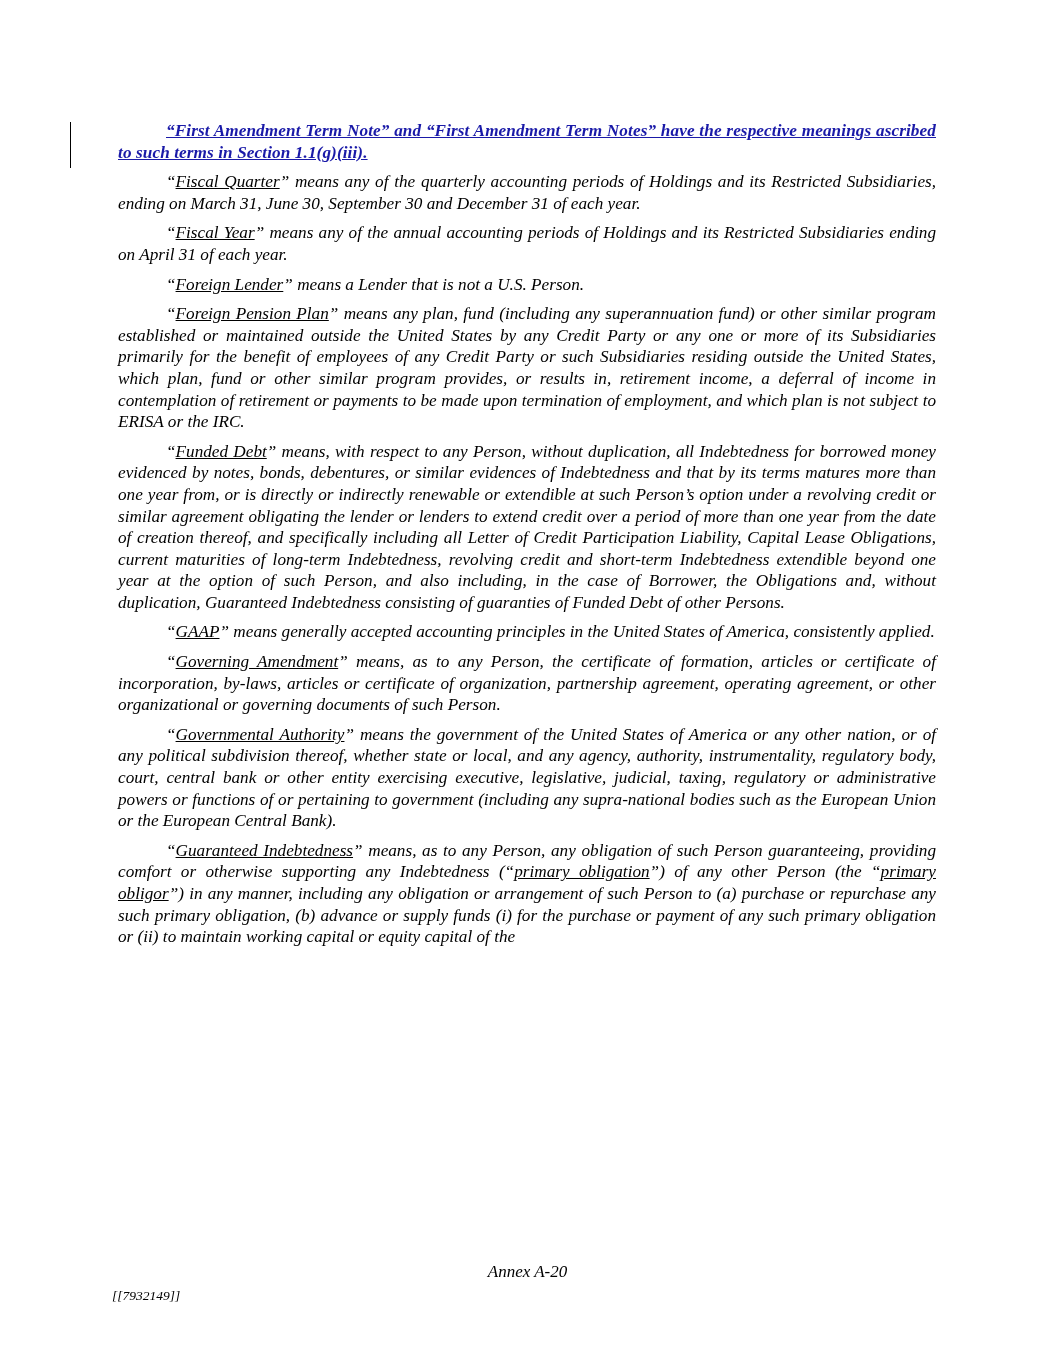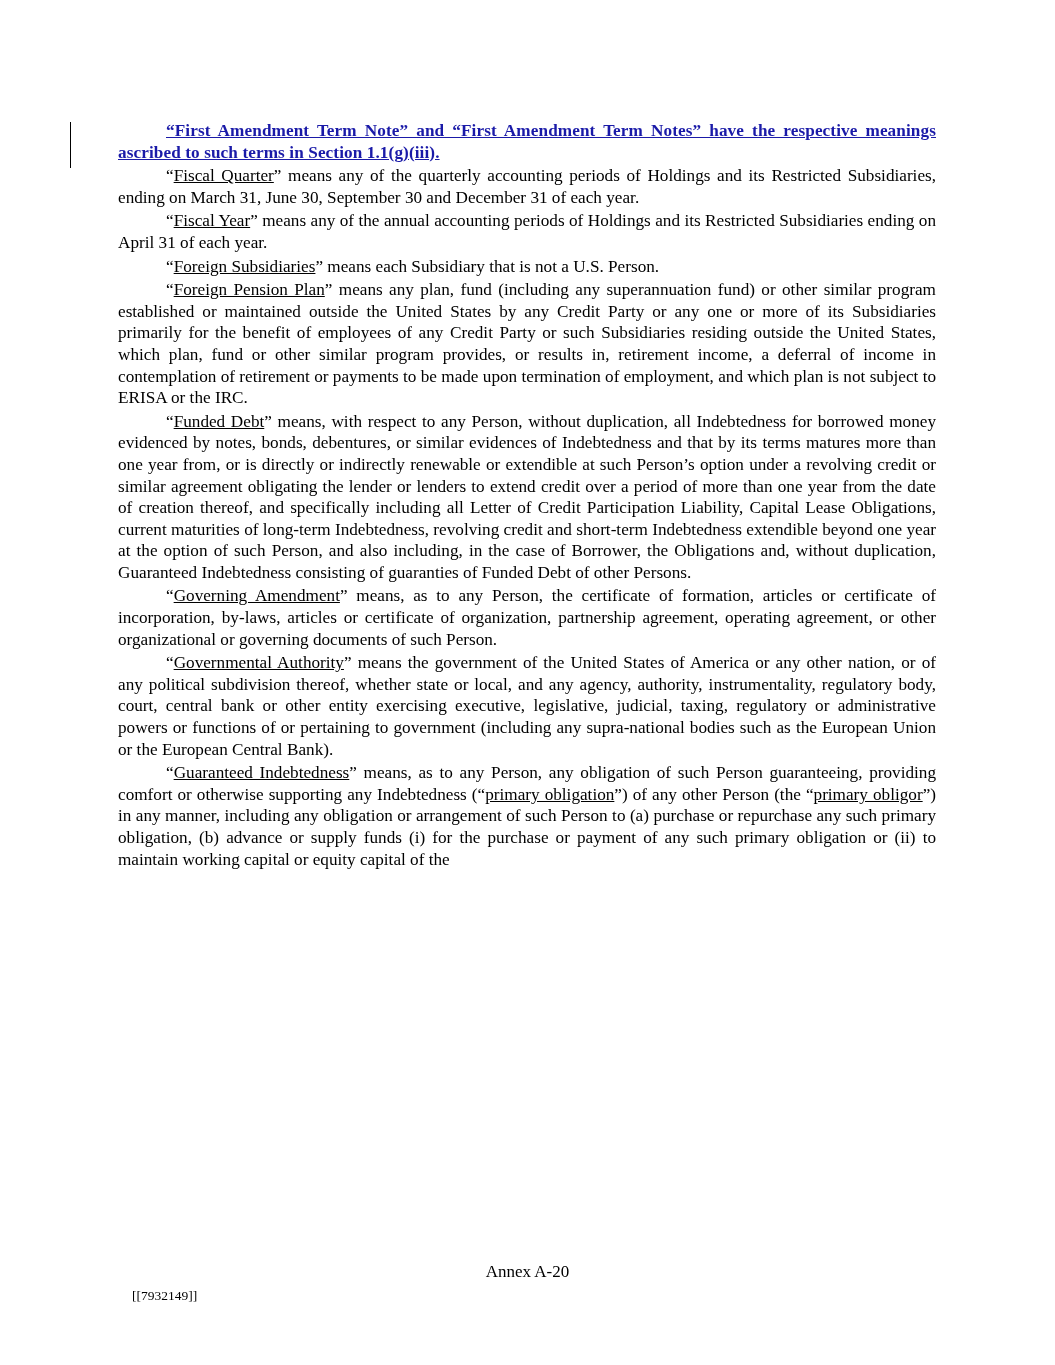--- a/index.html
+++ b/index.html
@@ -14,20 +14,21 @@
     font-family: "Liberation Serif", "DejaVu Serif", serif;
     color: #000000;
     overflow: hidden;
   }
   .page {
     position: absolute;
     left: 0;
     top: 0;
     width: 1055px;
     height: 970px;
+    font-style: italic;
   }
   .content {
     position: absolute;
     left: 118px;
     top: 120px;
     width: 818px;
   }
   
   .change-bar {
     position: absolute;
@@ -38,21 +39,21 @@
     border-left: 1.4px solid #000000;
   }
   p {
     margin: 0 0 0 0;
     font-size: 17.2px;
     line-height: 21.6px;
     text-align: justify;
     text-justify: inter-word;
   }
   p + p {
-    margin-top: 2px;
+    margin-top: 8px;
   }
   .indent {
     text-indent: 48px;
   }
   .amend {
     color: #1a1aa8;
     font-weight: bold;
     text-decoration: underline;
     text-align: justify;
     text-indent: 48px;
@@ -70,21 +71,20 @@
     font-size: 17px;
     line-height: 20px;
   }
   .footer-code {
     position: absolute;
     left: 112px;
     top: 1288px;
     font-size: 13.5px;
     line-height: 16px;
     font-family: "Liberation Serif", "DejaVu Serif", serif;
-    margin-left: 20px;
   }
 </style>
 </head>
 <body>
 
 <div class="page">
 
   <div class="change-bar"></div>
 
   <div class="content">
@@ -93,34 +93,37 @@
 
     <p class="indent">
       <span>“</span><u>Fiscal Quarter</u><span>” means any of the quarterly accounting periods of Holdings and its Restricted Subsidiaries, ending on March 31, June 30, September 30 and December 31 of each year.</span>
     </p>
 
     <p class="indent">
       <span>“</span><u>Fiscal Year</u><span>” means any of the annual accounting periods of Holdings and its Restricted Subsidiaries ending on April 31 of each year.</span>
     </p>
 
 
+    <p class="indent">
+      <span>“</span><u>Foreign Lender</u><span>” means a Lender that is not a U.S. Person.</span>
+    </p>
 
-    <p class="indent">
-      <span>“</span><u>Foreign Subsidiaries</u><span>” means each Subsidiary that is not a U.S. Person.</span>
-    </p>
 
     <p class="indent">
       <span>“</span><u>Foreign Pension Plan</u><span>” means any plan, fund (including any superannuation fund) or other similar program established or maintained outside the United States by any Credit Party or any one or more of its Subsidiaries primarily for the benefit of employees of any Credit Party or such Subsidiaries residing outside the United States, which plan, fund or other similar program provides, or results in, retirement income, a deferral of income in contemplation of retirement or payments to be made upon termination of employment, and which plan is not subject to ERISA or the IRC.</span>
     </p>
 
     <p class="indent">
       <span>“</span><u>Funded Debt</u><span>” means, with respect to any Person, without duplication, all Indebtedness for borrowed money evidenced by notes, bonds, debentures, or similar evidences of Indebtedness and that by its terms matures more than one year from, or is directly or indirectly renewable or extendible at such Person’s option under a revolving credit or similar agreement obligating the lender or lenders to extend credit over a period of more than one year from the date of creation thereof, and specifically including all Letter of Credit Participation Liability, Capital Lease Obligations, current maturities of long-term Indebtedness, revolving credit and short-term Indebtedness extendible beyond one year at the option of such Person, and also including, in the case of Borrower, the Obligations and, without duplication, Guaranteed Indebtedness consisting of guaranties of Funded Debt of other Persons.</span>
     </p>
 
 
+    <p class="indent">
+      <span>“</span><u>GAAP</u><span>” means generally accepted accounting principles in the United States of America, consistently applied.</span>
+    </p>
 
     <p class="indent">
       <span>“</span><u>Governing Amendment</u><span>” means, as to any Person, the certificate of formation, articles or certificate of incorporation, by-laws, articles or certificate of organization, partnership agreement, operating agreement, or other organizational or governing documents of such Person.</span>
     </p>
 
     <p class="indent">
       <span>“</span><u>Governmental Authority</u><span>” means the government of the United States of America or any other nation, or of any political subdivision thereof, whether state or local, and any agency, authority, instrumentality, regulatory body, court, central bank or other entity exercising executive, legislative, judicial, taxing, regulatory or administrative powers or functions of or pertaining to government (including any supra-national bodies such as the European Union or the European Central Bank).</span>
     </p>
 
     <p class="indent">

